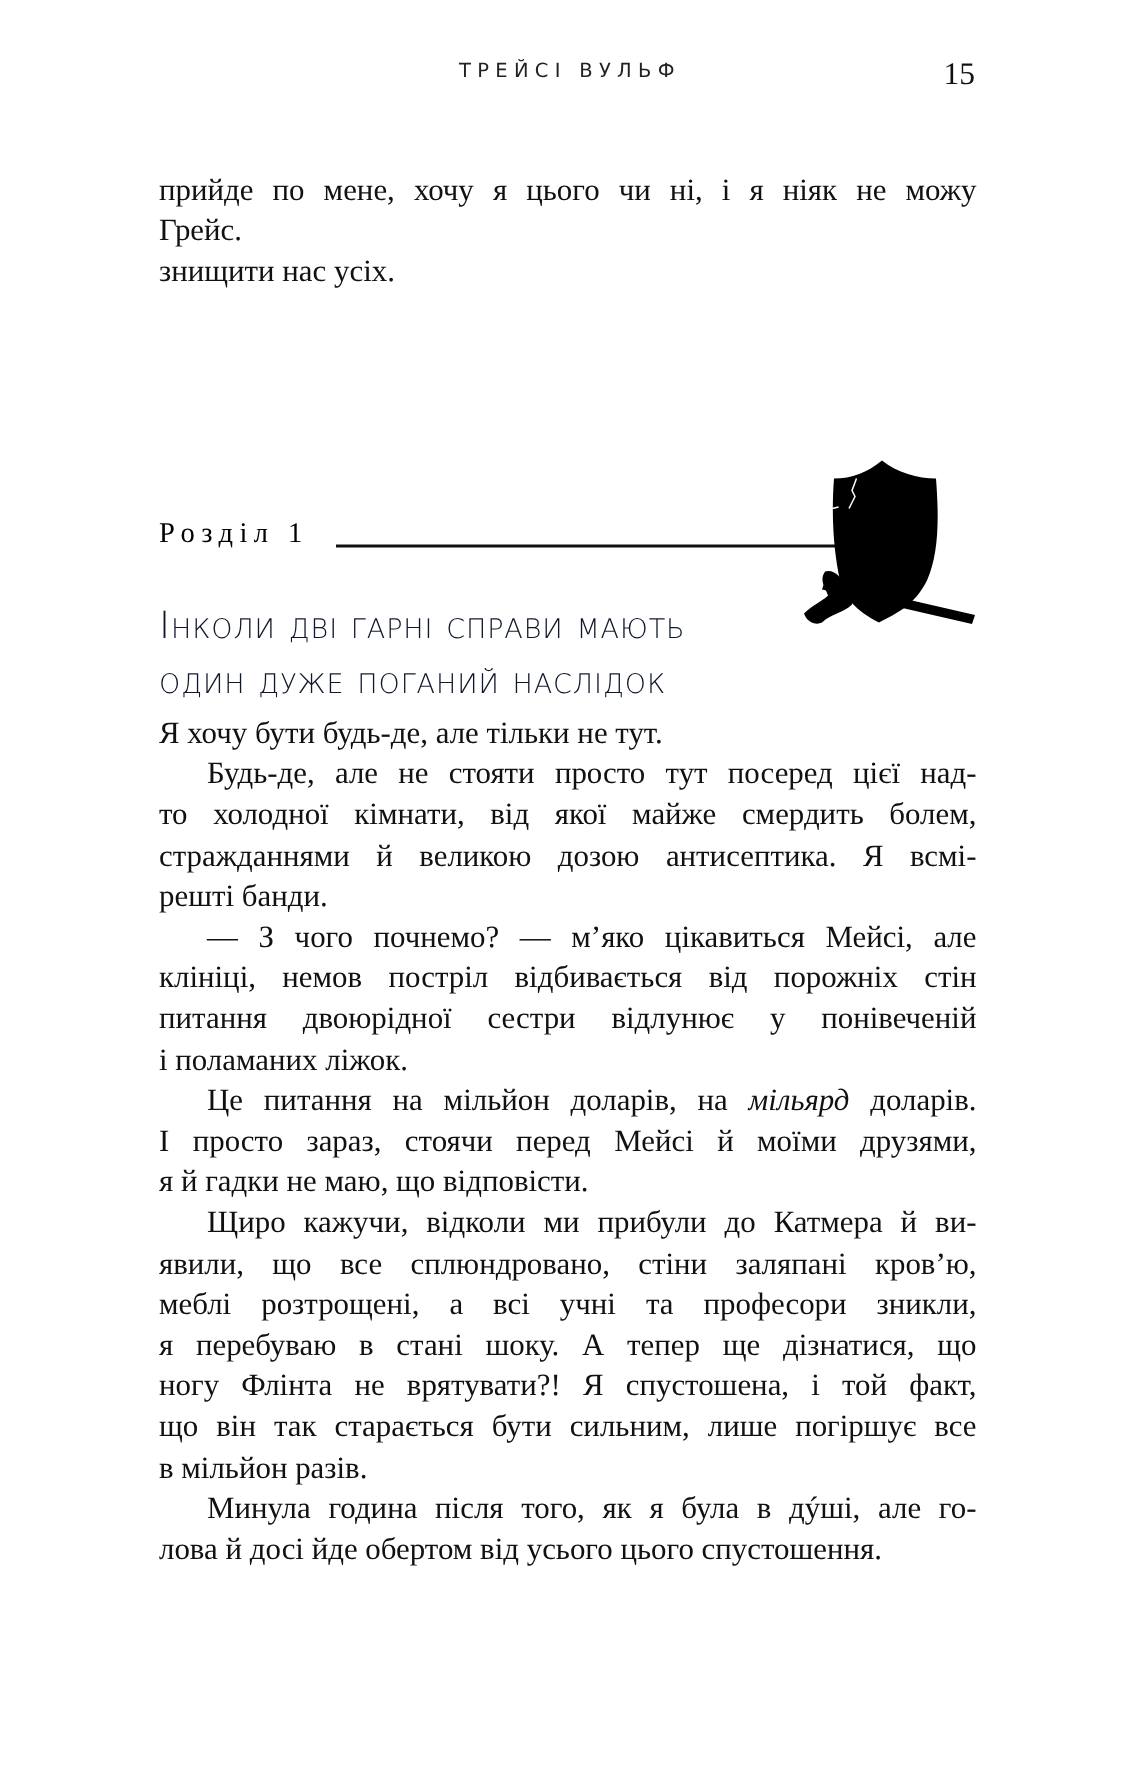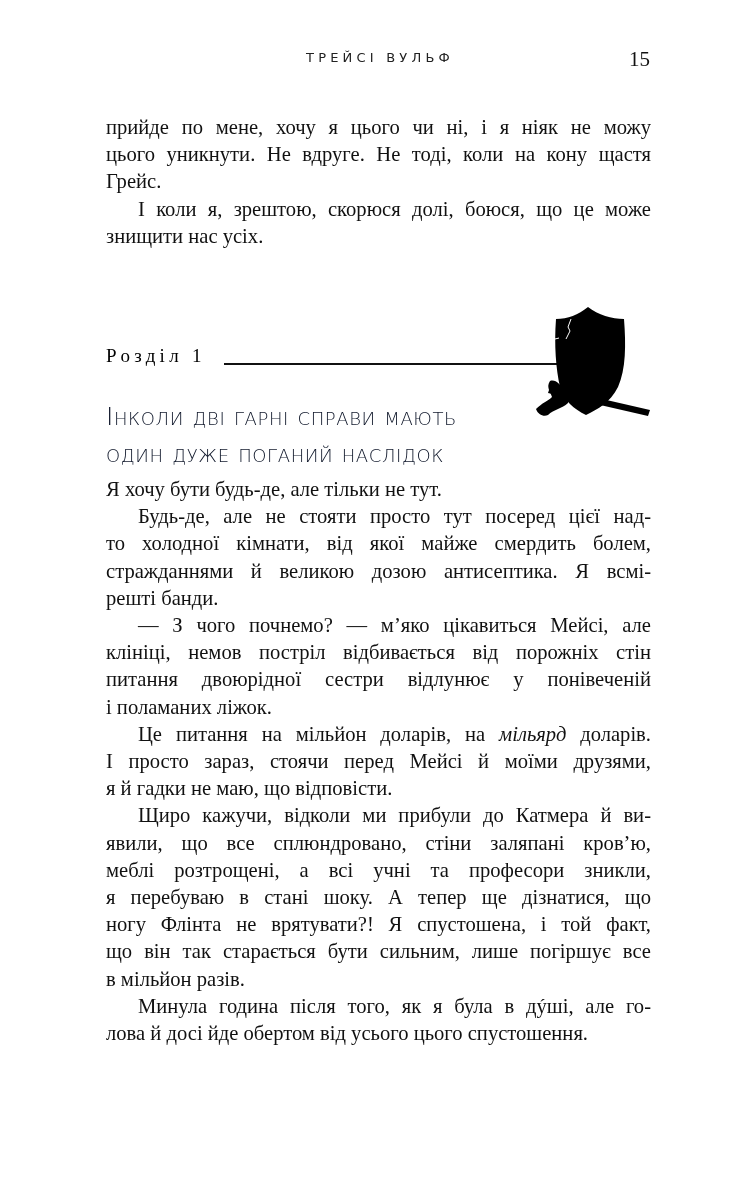--- a/index.html
+++ b/index.html
@@ -10,21 +10,21 @@
     body {
       width: 756px;
       height: 1181px;
       position: relative;
       overflow: hidden;
       color: #111111;
       font-family: "Liberation Serif", "DejaVu Serif", serif;
     }
     .running-head {
       position: absolute;
-      top: 48px;
+      top: 38px;
       left: 0;
       width: 756px;
       height: 26px;
     }
     .running-head .author {
       position: absolute;
       left: 306px;
       top: 2px;
       font-family: "DejaVu Sans", sans-serif;
       font-size: 13px;
@@ -127,25 +127,23 @@
 <body>
 
 <div class="running-head">
   <span class="author">Трейсі Вульф</span>
   <span class="page-number">15</span>
 </div>
 
 <div class="body-text block-top">
   <p>
     <span class="justify-line">прийде по мене, хочу я цього чи ні, і я ніяк не можу</span>
-    <span class="justify-line">цього уникнути. Не вдруге. Не тоді, коли на кону щастя</span>
     <span class="last-line">Грейс.</span>
   </p>
   <p>
-    <span class="justify-line first">І коли я, зрештою, скорюся долі, боюся, що це може</span>
     <span class="last-line">знищити нас усіх.</span>
   </p>
 </div>
 
 <div class="chapter-label-row">
   <span class="chapter-label">Розділ 1</span>
   <div class="chapter-rule"></div>
 </div>
 
 <svg class="emblem" viewBox="0 0 130 125" xmlns="http://www.w3.org/2000/svg">

